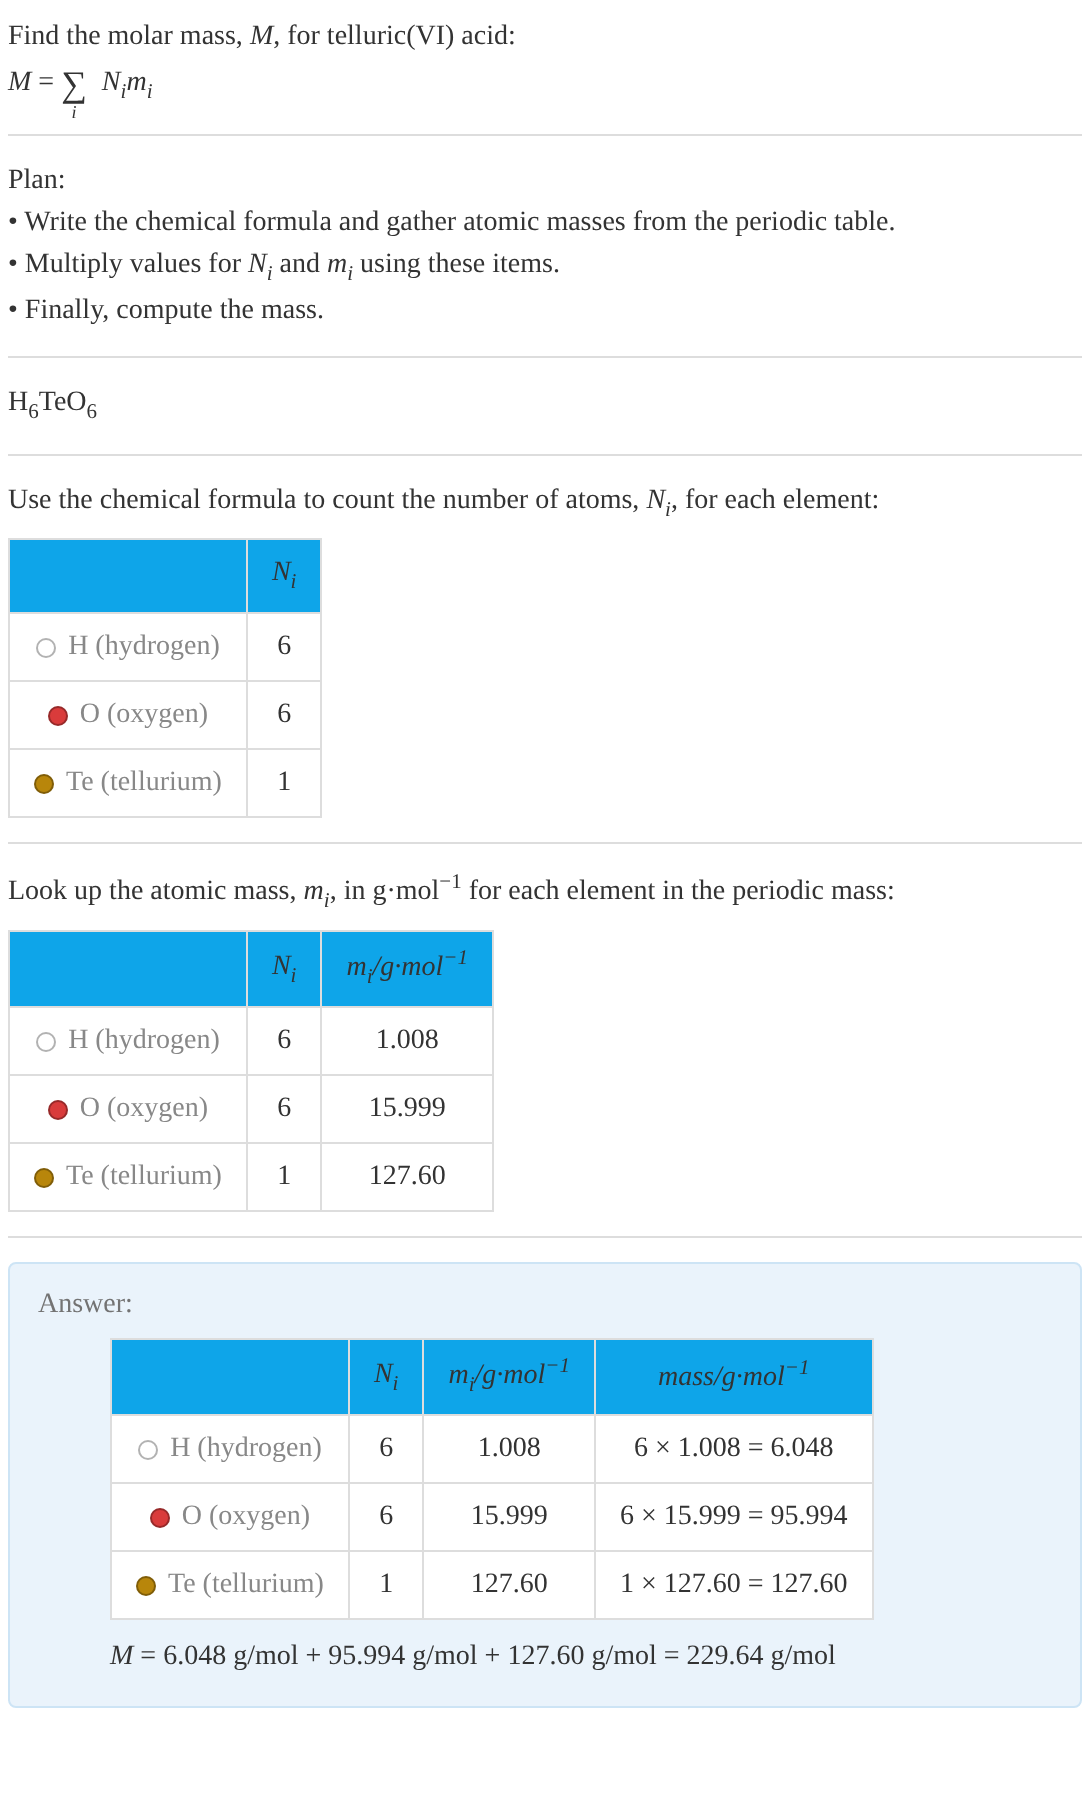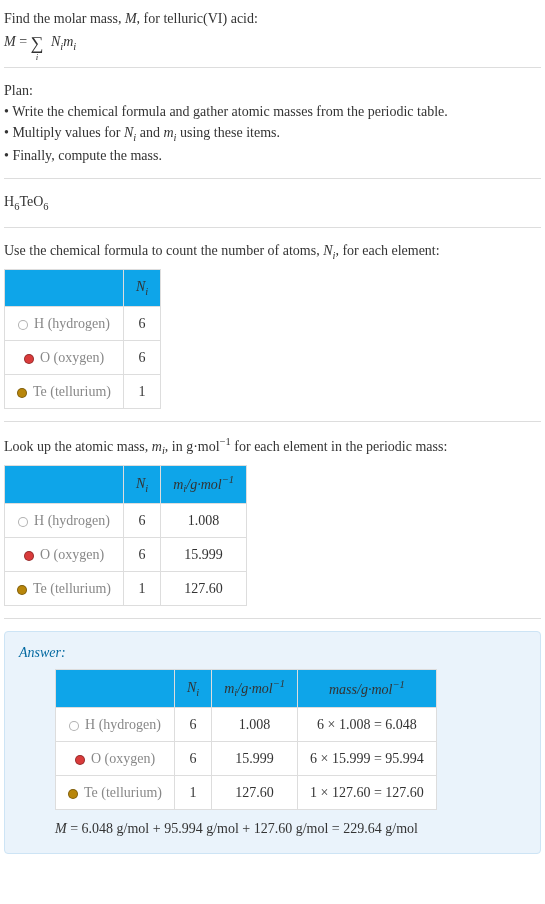--- a/index.html
+++ b/index.html
@@ -69,23 +69,22 @@
       background: #eaf3fb;
       border: 1px solid #cde4f5;
       border-radius: 4px;
       padding: 10px 14px 14px 14px;
       margin-top: 4px;
     }
     .answer-box table {
       background: #fff;
     }
     .answer-label {
-      color: #0369a1;
+      color: #737373;
       margin-bottom: 6px;
-      font-style: italic;
     }
     .indent {
       margin-left: 36px;
     }
     .center-col {
       text-align: center;
     }
     .equation-line {
       margin: 2px 0;
     }

